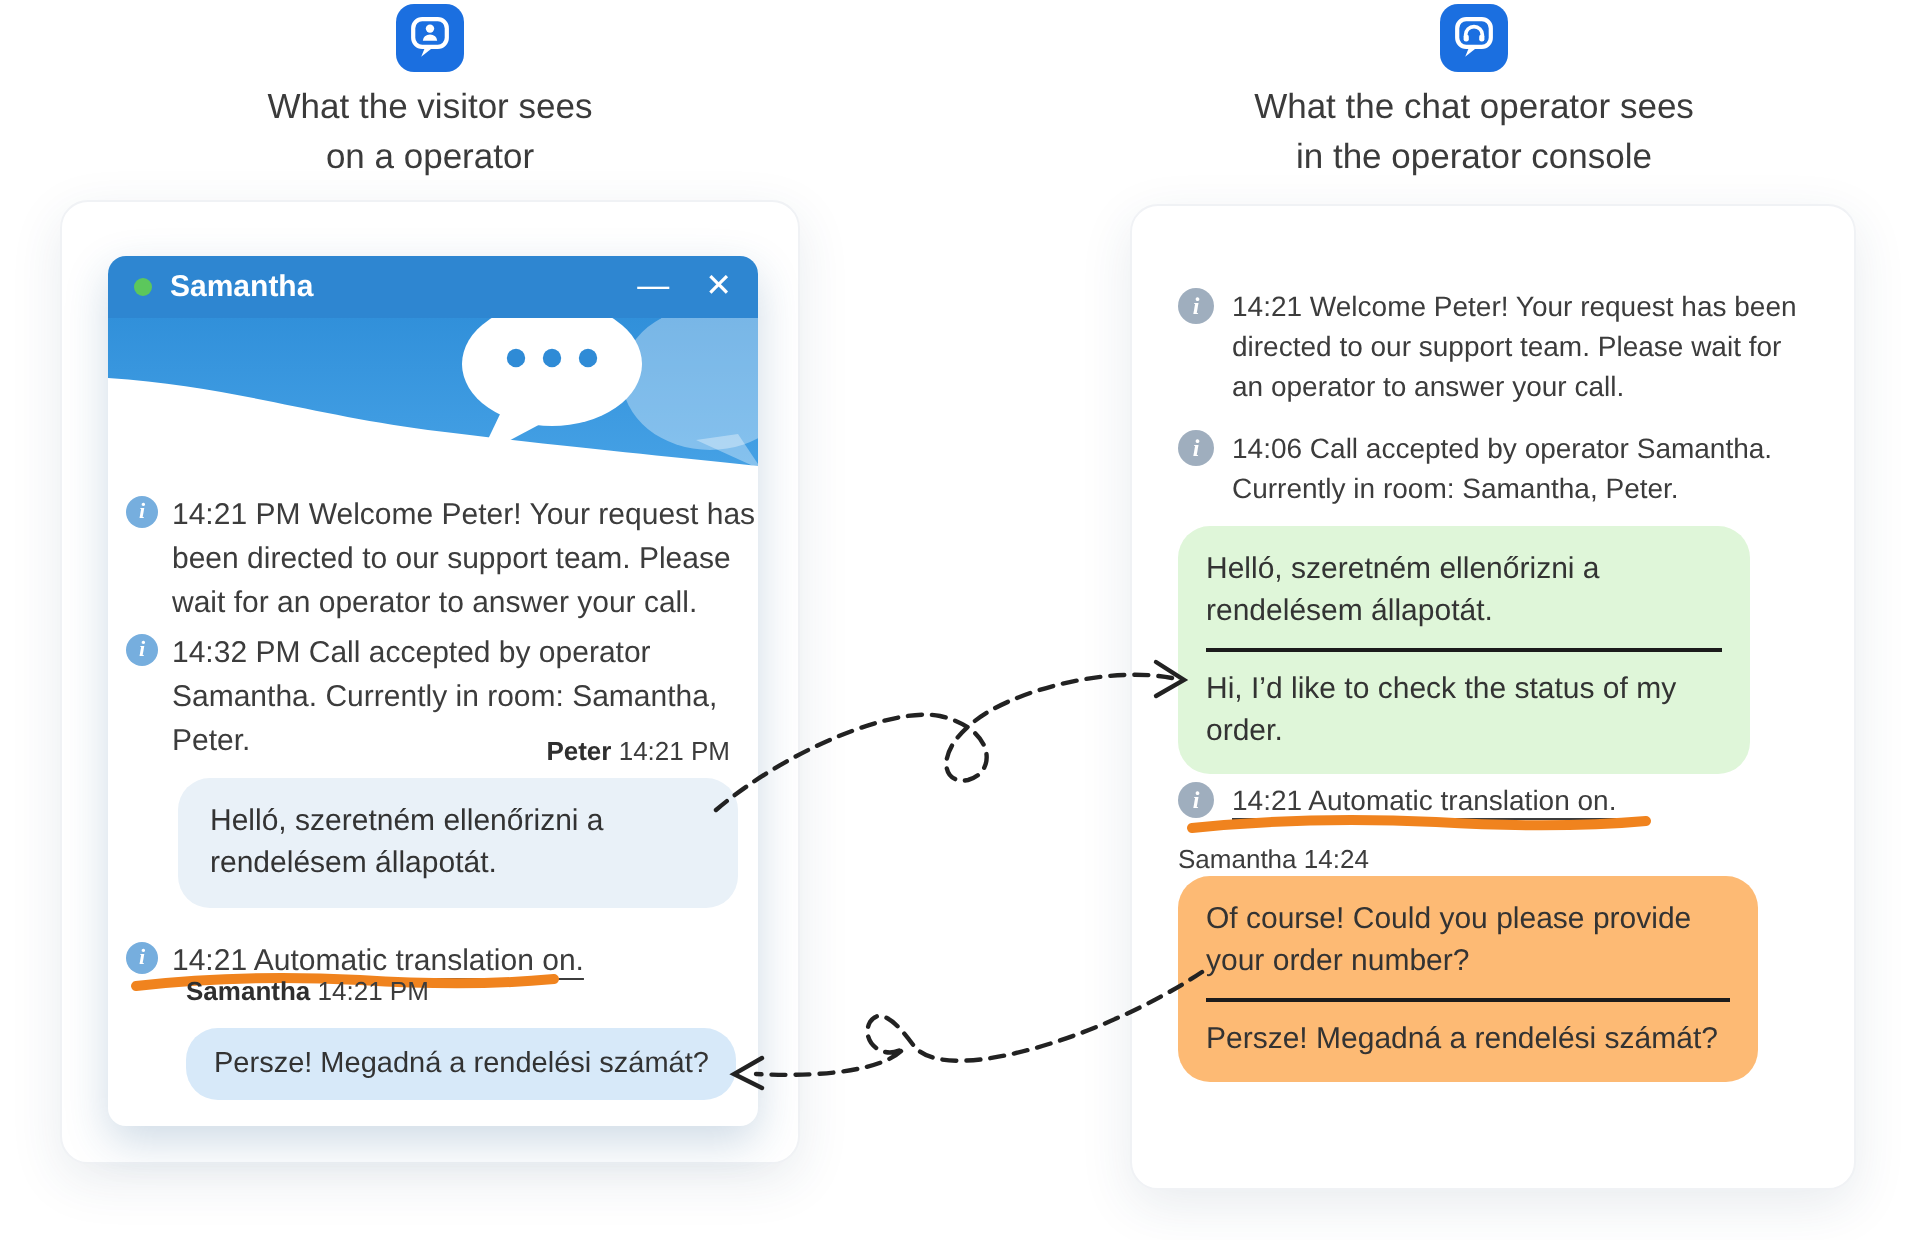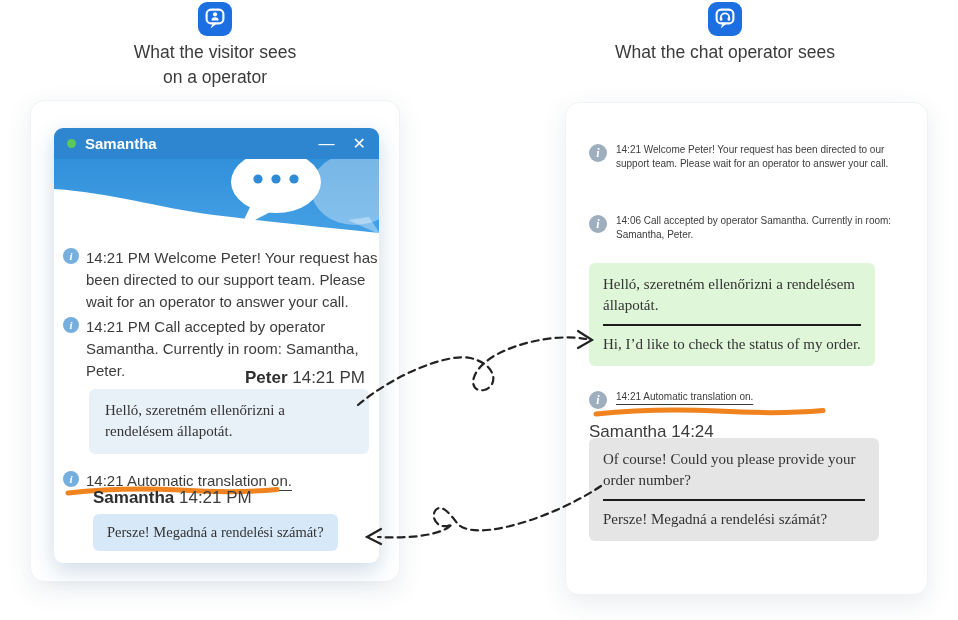--- a/index.html
+++ b/index.html
@@ -29,32 +29,32 @@
 
   
   .msgrow { position:absolute; display:flex; align-items:flex-start; }
   .info-ic { flex:0 0 auto; border-radius:50%; background:#76aede; color:#fff; text-align:center;
              font-family:"Liberation Serif","DejaVu Serif",serif; font-style:italic; font-weight:bold; }
   .info-ic.blue { width:16px; height:16px; font-size:11px; line-height:16px; margin-right:7px; margin-top:1px; }
   .info-ic.gray { width:18px; height:18px; font-size:12px; line-height:18px; margin-right:9px; margin-top:1px;
                   background:#9faebe; }
   .sys-text { color:#3c3c3c; }
   .w-sys { font-size:15px; line-height:1.45; width:294px; }
-  .c-sys { font-size:10px; line-height:1.43; width:288px; }
+  .c-sys { font-size:14px; line-height:1.43; width:288px; }
   .hl-text { text-decoration:underline; text-decoration-thickness:1px; text-underline-offset:4px; }
   .swoosh { position:absolute; }
 
-  .name-row { position:absolute; font-size:17px; color:#3c3c3c; }
+  .name-row { position:absolute; font-size:13px; color:#3c3c3c; }
   .name-row b { font-weight:bold; color:#2f2f2f; }
 
-  .bubble { position:absolute; border-radius:6px; color:#333;font-family:Liberation Serif, serif; }
+  .bubble { position:absolute; border-radius:16px; color:#333; }
   .bub-visitor-l { left:35px; width:280px; background:#e9f1f8; padding:11px 16px; font-size:15px; line-height:1.42; }
   .bub-operator-l { left:39px; background:#d7e9f9; padding:10px 14px; font-size:14.5px; white-space:nowrap; }
   .bub-green { left:23px; width:286px; background:#dff6d9; padding:11px 14px; font-size:15px; line-height:1.4; }
-  .bub-blue  { left:23px; width:290px; background:#e5e5e5; padding:11px 14px; font-size:15px; line-height:1.4; }
+  .bub-blue  { left:23px; width:290px; background:#fdba74; padding:11px 14px; font-size:15px; line-height:1.4; }
   .bub-sep { border:none; border-top:2px solid #1c1c1c; margin:8px 0; }
 
   .arrows { position:absolute; left:0; top:0; width:958px; height:620px; pointer-events:none; z-index:6; }
 </style>
 </head>
 <body>
 
 <div class="page">
 
   <div class="sec-head" style="left:65px;">
@@ -64,32 +64,33 @@
         <rect x="8.6" y="7.6" width="16.8" height="13.8" rx="4.5" fill="none" stroke="#fff" stroke-width="2.1"></rect>
         <path d="M14.8 21 L12.6 26.4 L19.4 21 Z" fill="#fff"></path>
         <circle cx="17" cy="12.3" r="2.1" fill="#fff"></circle>
         <path d="M13.4 18.4 a3.6 3.2 0 0 1 7.2 0 Z" fill="#fff"></path>
       </svg>
     </span>
     <div class="line">What the visitor sees</div>
     <div class="line">on a operator</div>
   </div>
 
-  <div class="sec-head" style="left:575px;">
+  <div class="sec-head" style="left:587px;">
     <span class="app-icon">
       <svg width="34" height="34" viewBox="0 0 34 34">
         <rect x="0" y="0" width="34" height="34" rx="9" fill="#1b6fe0"></rect>
         <rect x="8.6" y="7.6" width="16.8" height="13.8" rx="4.5" fill="none" stroke="#fff" stroke-width="2.1"></rect>
         <path d="M14.8 21 L12.6 26.4 L19.4 21 Z" fill="#fff"></path>
         <path d="M12.8 16.5 v-1 a4.2 4.2 0 0 1 8.4 0 v1" fill="none" stroke="#fff" stroke-width="1.8"></path>
         <rect x="11.8" y="15.2" width="2.6" height="3.6" rx="1.2" fill="#fff"></rect>
         <rect x="19.6" y="15.2" width="2.6" height="3.6" rx="1.2" fill="#fff"></rect>
       </svg>
     </span>
     <div class="line">What the chat operator sees</div>
+    <div class="line">in the operator console</div>
   </div>
 
   <div class="card card-left">
     <div class="widget">
 
       <div class="titlebar">
         <span class="status-dot"></span>
         <span class="op-name">Samantha</span>
         <span class="win-btn">—</span>
         <span class="win-btn">✕</span>
@@ -117,21 +118,21 @@
         </svg>
       </div>
 
       <div class="msgrow" style="left:9px; top:119px;">
         <span class="info-ic blue">i</span>
         <span class="sys-text w-sys">14:21 PM Welcome Peter! Your request has been directed to our support team. Please wait for an operator to answer your call.</span>
       </div>
 
       <div class="msgrow" style="left:9px; top:188px;">
         <span class="info-ic blue">i</span>
-        <span class="sys-text w-sys">14:21 PM Call accepted by operator Samantha. Currently in room: Samantha, Peter.</span>
+        <span class="sys-text w-sys">14:32 PM Call accepted by operator Samantha. Currently in room: Samantha, Peter.</span>
       </div>
 
       <div class="name-row" style="right:14px; top:240px; text-align:right;">
         <b>Peter</b>
         <span>14:21 PM</span>
       </div>
 
       <div class="bubble bub-visitor-l" style="top:261px;">
         <span>Helló, szeretném ellenőrizni a rendelésem állapotát.</span>
       </div>

